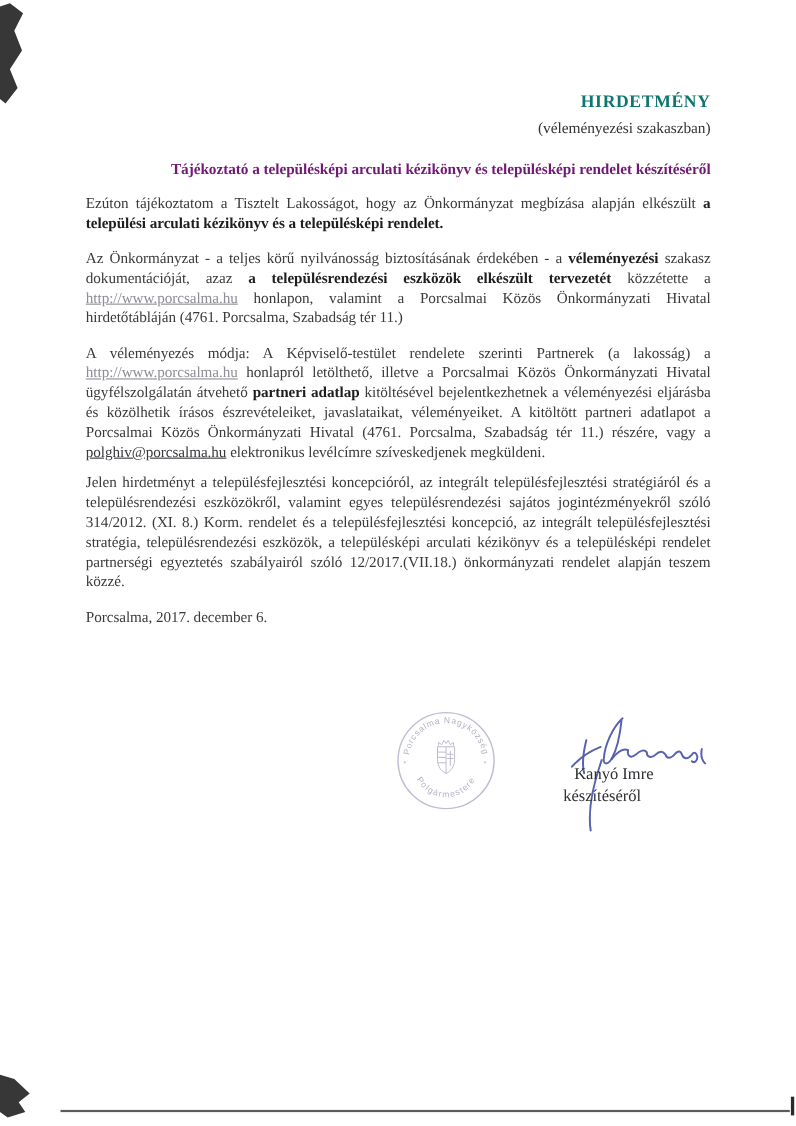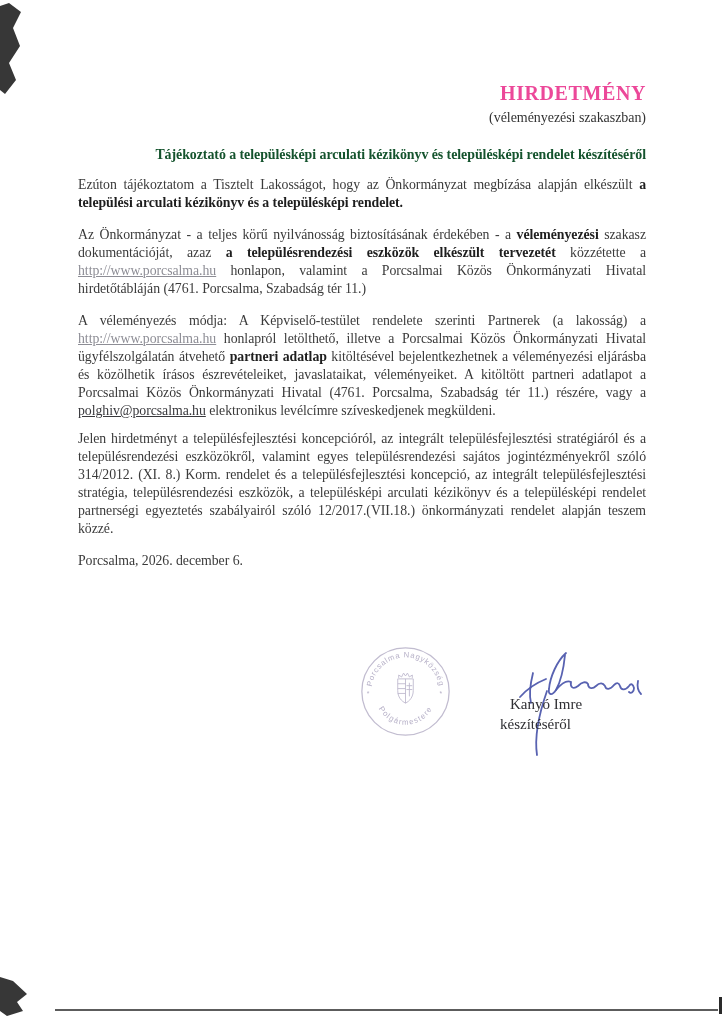--- a/index.html
+++ b/index.html
@@ -12,56 +12,56 @@
     position:relative;width:724px;height:1024px;background:var(--paper);
     overflow:hidden;font-family:"Liberation Serif","DejaVu Serif",serif;
     color:var(--text);
   }
   .content{
     position:absolute;left:78px;top:0;width:568px;padding-top:84px;
     font-size:13.8px;line-height:18px;letter-spacing:-0.05px;
   }
   .center-line{text-align:center;white-space:nowrap;}
   .center-line>span{display:inline-block;position:relative;left:50%;transform:translateX(-50%);}
-  .doc-title{font-weight:bold;font-size:20px;letter-spacing:0.6px;margin-bottom:7px;color:#ec4899;}
+  .doc-title{font-weight:bold;font-size:16px;letter-spacing:0.6px;margin-bottom:7px;color:#0f766e;}
   .doc-subtitle{font-size:14px;margin-bottom:19px;color:#333;}
-  .doc-heading{font-weight:bold;font-size:13.9px;margin-bottom:12px;color:#14532d;}
+  .doc-heading{font-weight:bold;font-size:13.9px;margin-bottom:12px;color:#701a75;}
   p.para{margin:0 0 14px 0;text-align:justify;}
   p.para.last-gap-small{margin-bottom:10px;}
   p.para.gap-16{margin-bottom:16px;}
   p.para .b{font-weight:bold;color:var(--bold-text);}
   a.lnk{text-decoration:underline;cursor:pointer;}
   a.lnk-light{color:var(--link-light);text-decoration-color:var(--link-light);}
   a.lnk-dark{color:var(--link-dark);text-decoration-color:var(--link-dark);text-decoration:underline;}
   .stamp{position:absolute;left:357px;top:643px;width:97px;height:97px;opacity:0.85;}
   .stamp text{font-family:"Liberation Sans","DejaVu Sans",sans-serif;fill:var(--stamp-ink);}
   .stamp .arc-text{font-size:8px;letter-spacing:0.8px;}
   .stamp .arc-text-b{font-size:8px;letter-spacing:1.2px;}
   .stamp .sep{font-size:7px;}
   .sig-svg{position:absolute;left:500px;top:645px;width:160px;height:118px;}
   .sig-svg path{fill:none;stroke:var(--signature-ink);stroke-width:1.8;stroke-linecap:round;opacity:0.95;}
-  .sig-block{position:absolute;left:500px;top:694px;font-size:15px;line-height:20px;color:#2f2f33;}
+  .sig-block{position:absolute;left:512px;top:694px;font-size:15px;line-height:20px;color:#2f2f33;}
   .sig-name{padding-left:10px;}
   .artifacts{position:absolute;left:0;top:0;width:724px;height:1024px;pointer-events:none;}
 </style>
 </head>
 <body>
 
 <div class="page">
 
   <div class="content">
     <div class="center-line doc-title"><span>HIRDETMÉNY</span></div>
     <div class="center-line doc-subtitle"><span>(véleményezési szakaszban)</span></div>
     <div class="center-line doc-heading"><span>Tájékoztató a településképi arculati kézikönyv és településképi rendelet készítéséről</span></div>
 
     <p class="para"><span>Ezúton tájékoztatom a Tisztelt Lakosságot, hogy az Önkormányzat megbízása alapján elkészült </span><span class="b">a települési arculati kézikönyv és a településképi rendelet.</span></p>
     <p class="para"><span>Az Önkormányzat - a teljes körű nyilvánosság biztosításának érdekében - a </span><span class="b">véleményezési</span><span> szakasz dokumentációját, azaz </span><span class="b">a településrendezési eszközök elkészült tervezetét</span><span> közzétette a </span><a class="lnk lnk-light" href="#">http://www.porcsalma.hu</a><span> honlapon, valamint a Porcsalmai Közös Önkormányzati Hivatal hirdetőtábláján (4761. Porcsalma, Szabadság tér 11.)</span></p>
     <p class="para last-gap-small"><span>A véleményezés módja: A Képviselő-testület rendelete szerinti Partnerek (a lakosság) a </span><a class="lnk lnk-light" href="#">http://www.porcsalma.hu</a><span> honlapról letölthető, illetve a Porcsalmai Közös Önkormányzati Hivatal ügyfélszolgálatán átvehető </span><span class="b">partneri adatlap</span><span> kitöltésével bejelentkezhetnek a véleményezési eljárásba és közölhetik írásos észrevételeiket, javaslataikat, véleményeiket. A kitöltött partneri adatlapot a Porcsalmai Közös Önkormányzati Hivatal (4761. Porcsalma, Szabadság tér 11.) részére, vagy a </span><a class="lnk lnk-dark" href="#">polghiv@porcsalma.hu</a><span> elektronikus levélcímre szíveskedjenek megküldeni.</span></p>
     <p class="para"><span>Jelen hirdetményt a településfejlesztési koncepcióról, az integrált településfejlesztési stratégiáról és a településrendezési eszközökről, valamint egyes településrendezési sajátos jogintézményekről szóló 314/2012. (XI. 8.) Korm. rendelet és a településfejlesztési koncepció, az integrált településfejlesztési stratégia, településrendezési eszközök, a településképi arculati kézikönyv és a településképi rendelet partnerségi egyeztetés szabályairól szóló 12/2017.(VII.18.) önkormányzati rendelet alapján teszem közzé.</span></p>
-    <p class="para"><span>Porcsalma, 2026. december 6.</span></p>
+    <p class="para"><span>Porcsalma, 2017. december 6.</span></p>
   </div>
 
   <svg class="stamp" viewBox="0 0 100 100" aria-hidden="true">
     <circle cx="50" cy="50" r="45" fill="none" stroke="var(--stamp-ink)" stroke-width="1.3" opacity="0.85"></circle>
     <path id="stampArcTop" d="M 15.5 43.9 A 35 35 0 0 1 84.5 43.9" fill="none"></path>
     <path id="stampArcBottom" d="M 20 61 A 31 31 0 0 0 80 61" fill="none"></path>
     <text class="arc-text" text-anchor="middle"><textPath href="#stampArcTop" startOffset="50%">Porcsalma Nagyközség</textPath></text>
     <text class="arc-text-b" text-anchor="middle"><textPath href="#stampArcBottom" startOffset="50%">Polgármestere</textPath></text>
     <text class="sep" x="10" y="55">*</text>
     <text class="sep" x="85" y="55">*</text>

